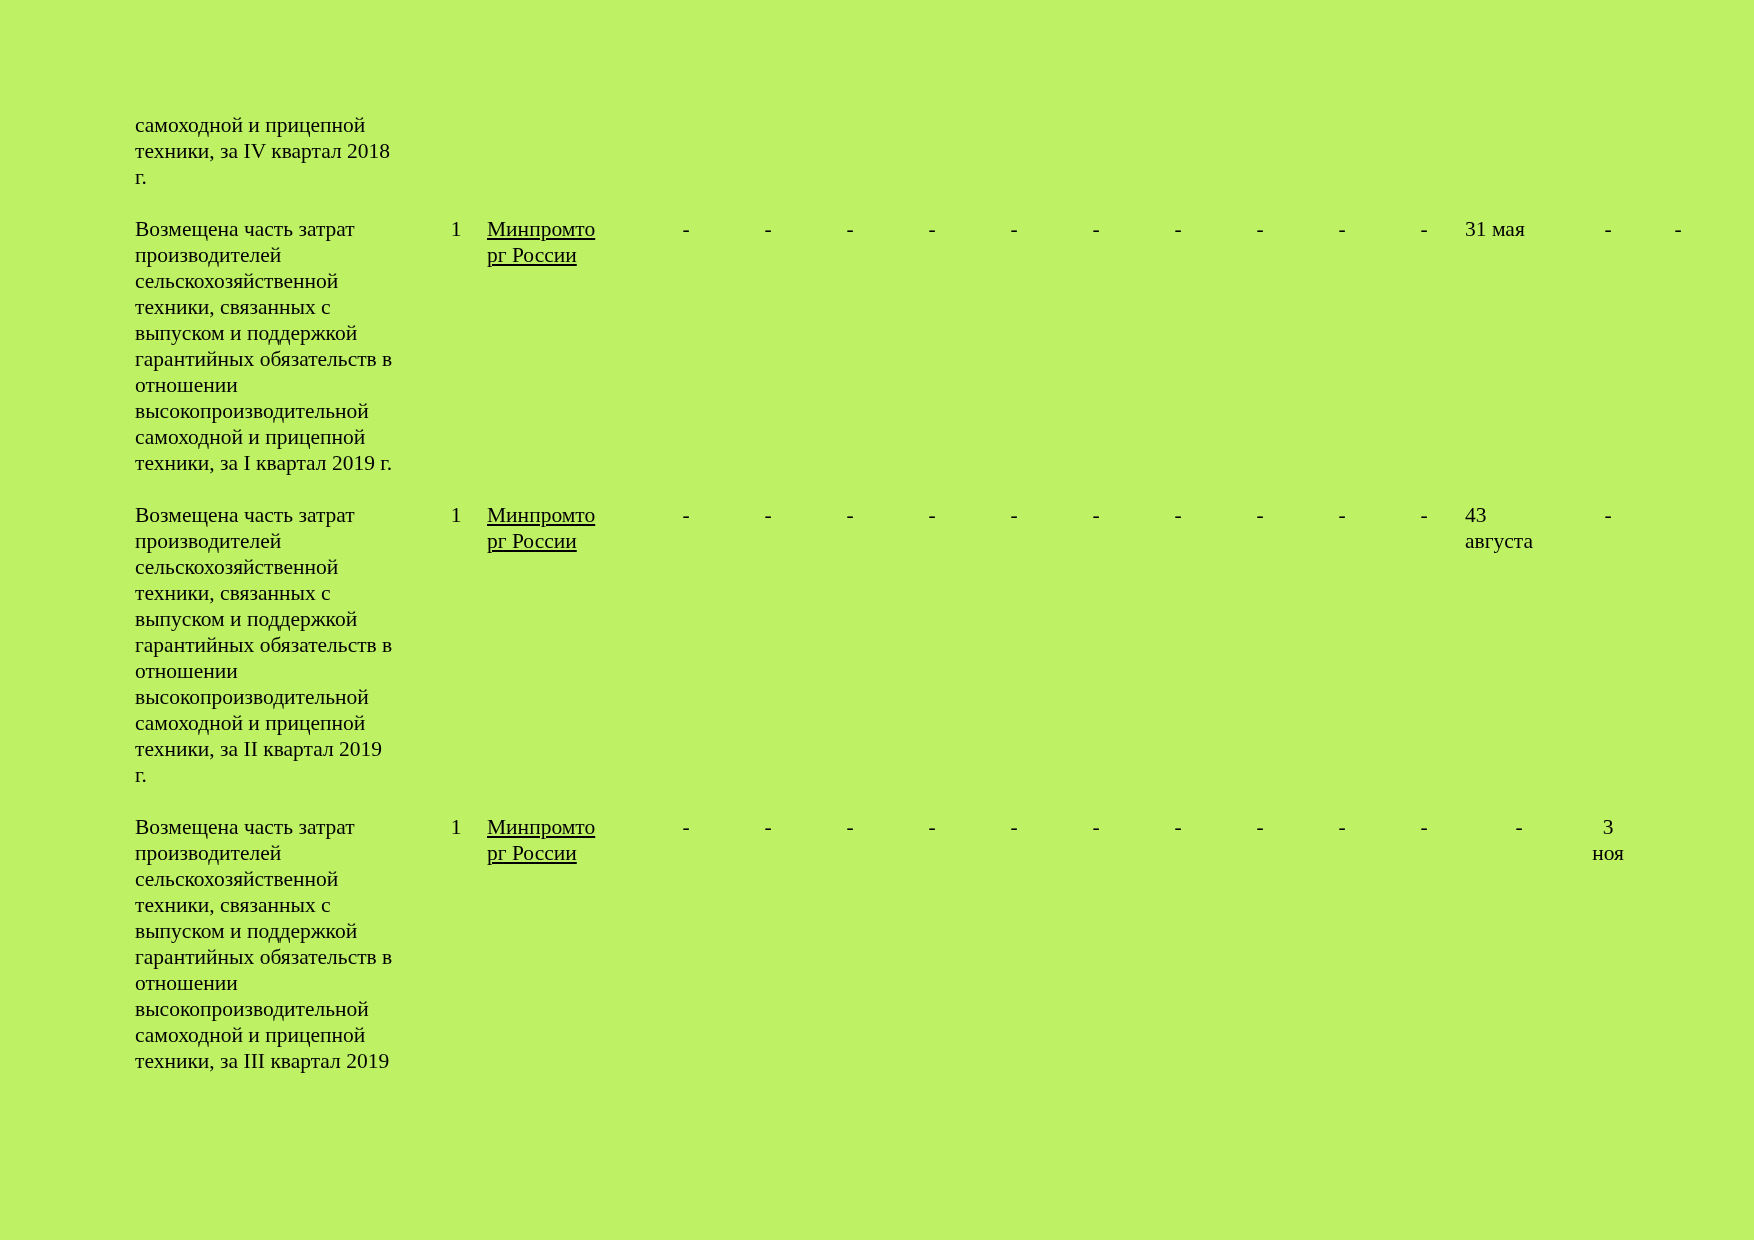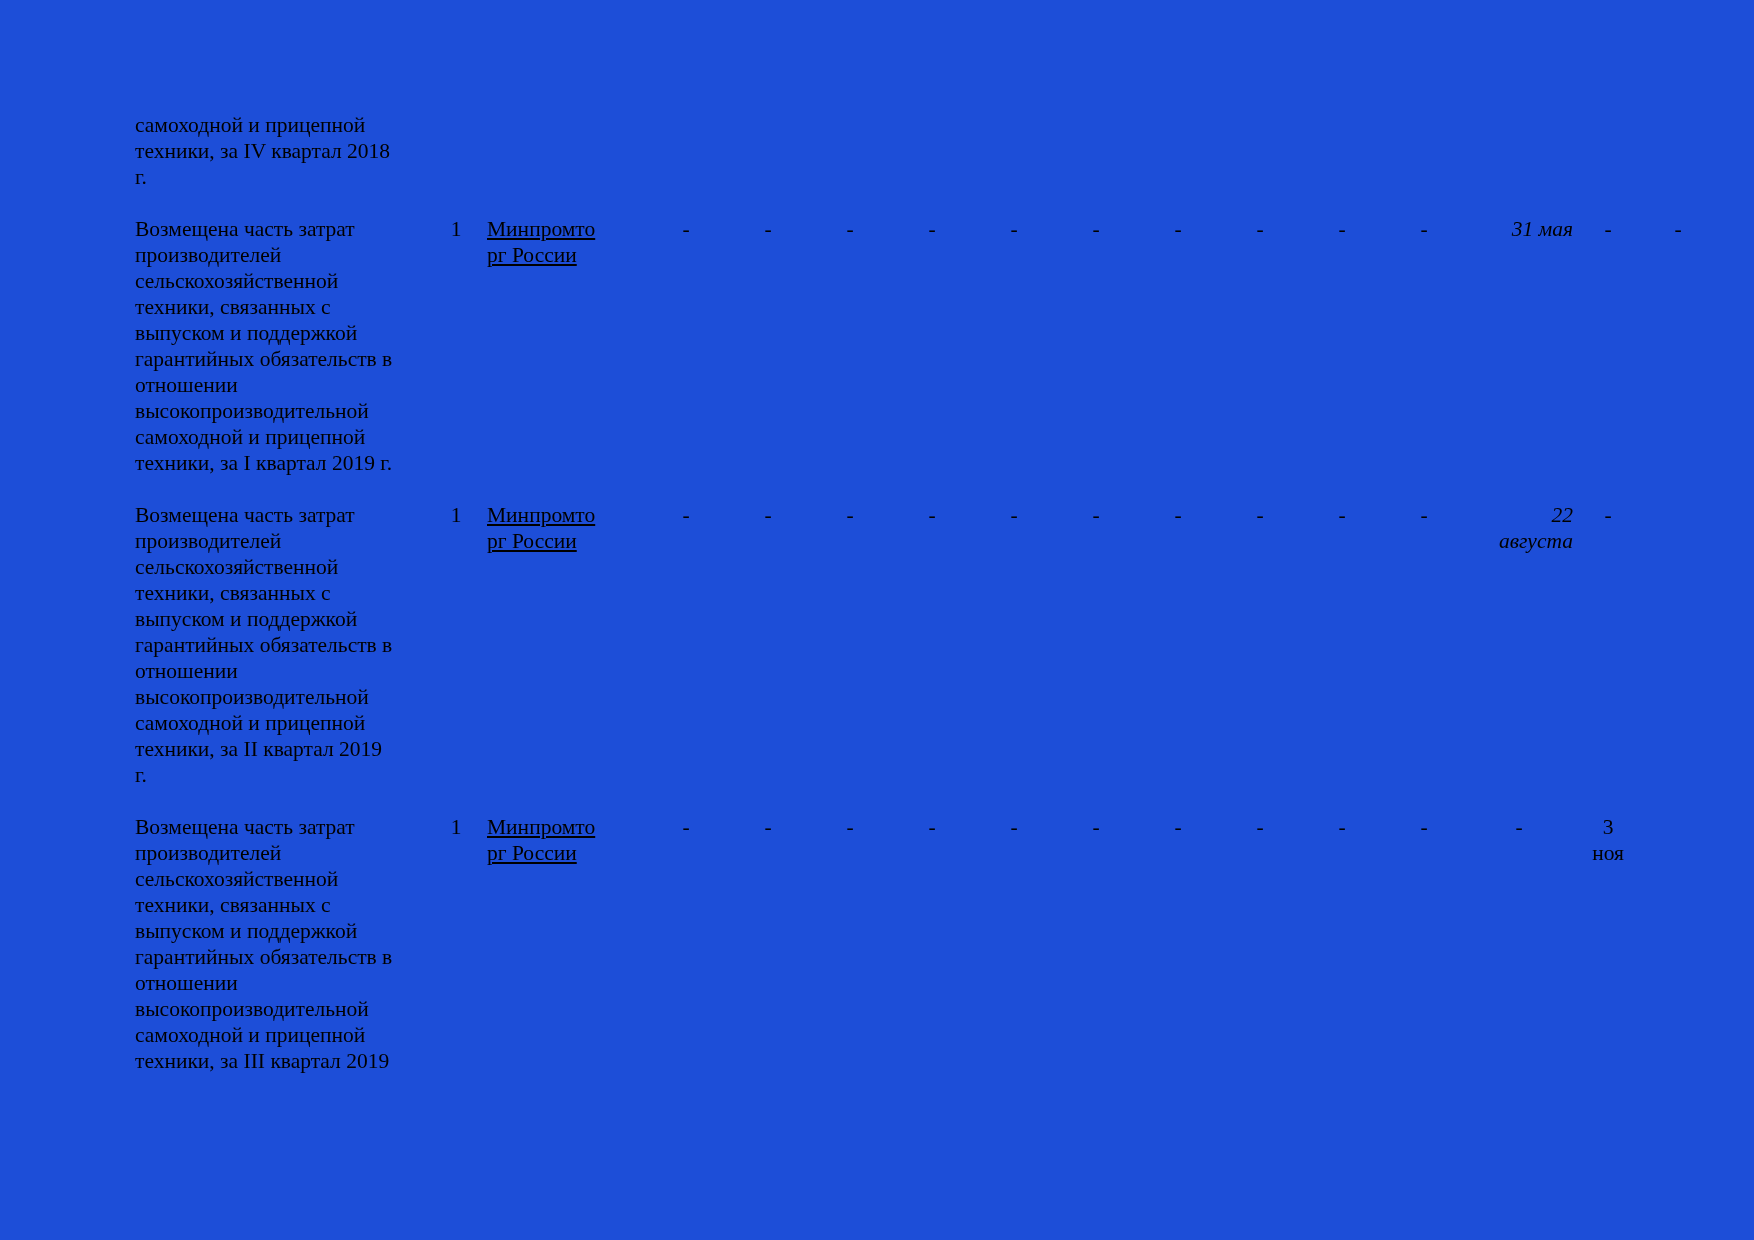--- a/index.html
+++ b/index.html
@@ -12,21 +12,21 @@
     height: 1240px;
     overflow: hidden;
     font-family: "Liberation Serif", "DejaVu Serif", serif;
     color: #000000;
   }
 
   .page {
     position: relative;
     width: 1754px;
     height: 1240px;
-    background: #1d4ed8;
+    background: #bef264;
     overflow: hidden;
   }
 
   .doc-table {
     position: absolute;
     top: 112px;
     left: 135px;
     width: 1680px;
     border-collapse: collapse;
     table-layout: fixed;
@@ -41,21 +41,21 @@
     font-family: "Liberation Serif", "DejaVu Serif", serif;
     color: #000000;
   }
 
   
   .col-name   { width: 290px; padding-right: 10px; }
   .col-num    { width: 62px;  text-align: center; }
   .col-org    { width: 158px; padding-right: 6px; text-decoration: underline; }
   .col-dash   { width: 82px;  text-align: center; }
   .col-date   { width: 96px;  text-align: center; }
-  .col-date-w { width: 108px; text-align: right; font-style: italic; }
+  .col-date-w { width: 108px; text-align: left; }
   .col-tail   { width: 70px;  text-align: center; }
 
   .row-spacer td {
     height: 26px;
     font-size: 0;
     line-height: 0;
   }
 
   .cell-name {
     white-space: pre-line;
@@ -187,21 +187,21 @@
         <td class="col-dash"><span class="dash">-</span></td>
         <td class="col-dash"><span class="dash">-</span></td>
         <td class="col-dash"><span class="dash">-</span></td>
         <td class="col-dash"><span class="dash">-</span></td>
         <td class="col-dash"><span class="dash">-</span></td>
         <td class="col-dash"><span class="dash">-</span></td>
         <td class="col-dash"><span class="dash">-</span></td>
         <td class="col-dash"><span class="dash">-</span></td>
         <td class="col-dash"><span class="dash">-</span></td>
         <td class="col-date-w">
-            <div class="cell-date">22
+            <div class="cell-date">43
 августа</div>
           </td>
         <td class="col-tail"><span class="dash">-</span></td>
         <td class="col-tail"><span class="dash"></span></td>
       </tr>
 
       <tr class="row-spacer">
           <td colspan="17"></td>
         </tr>
 

